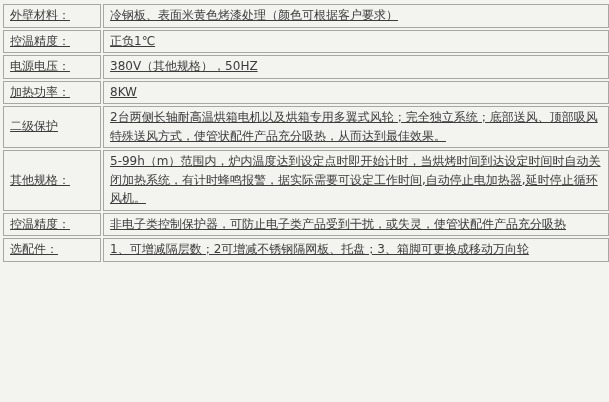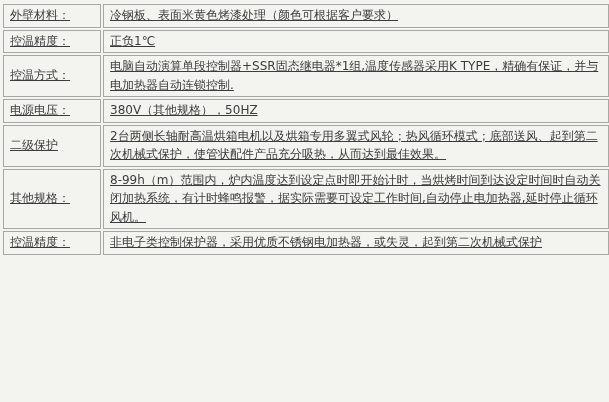--- a/index.html
+++ b/index.html
@@ -51,34 +51,38 @@
     <tbody id="spec-body">
         <tr>
           <td class="label-cell">外壁材料：</td>
           <td class="value-cell">冷钢板、表面米黄色烤漆处理（颜色可根据客户要求）</td>
         </tr>
         <tr>
           <td class="label-cell">控温精度：</td>
           <td class="value-cell">正负1℃</td>
         </tr>
         <tr>
-          <td class="label-cell">控温方式：</td>
-          <td class="value-cell">电脑自动演算单段控制器+SSR固态继电器*1组,温度传感器采用K TYPE，精确有保证，并与电加热器自动连锁控制.</td>
-        </tr>
-        <tr>
           <td class="label-cell">电源电压：</td>
           <td class="value-cell">380V（其他规格），50HZ</td>
         </tr>
         <tr>
+          <td class="label-cell">加热功率：</td>
+          <td class="value-cell">8KW</td>
+        </tr>
+        <tr>
           <td class="label-cell">二级保护</td>
-          <td class="value-cell">2台两侧长轴耐高温烘箱电机以及烘箱专用多翼式风轮；热风循环模式；底部送风、起到第二次机械式保护，使管状配件产品充分吸热，从而达到最佳效果。</td>
+          <td class="value-cell">2台两侧长轴耐高温烘箱电机以及烘箱专用多翼式风轮；完全独立系统；底部送风、顶部吸风特殊送风方式，使管状配件产品充分吸热，从而达到最佳效果。</td>
         </tr>
         <tr>
           <td class="label-cell">其他规格：</td>
-          <td class="value-cell">8-99h（m）范围内，炉内温度达到设定点时即开始计时，当烘烤时间到达设定时间时自动关闭加热系统，有计时蜂鸣报警，据实际需要可设定工作时间,自动停止电加热器,延时停止循环风机。</td>
+          <td class="value-cell">5-99h（m）范围内，炉内温度达到设定点时即开始计时，当烘烤时间到达设定时间时自动关闭加热系统，有计时蜂鸣报警，据实际需要可设定工作时间,自动停止电加热器,延时停止循环风机。</td>
         </tr>
         <tr>
           <td class="label-cell">控温精度：</td>
-          <td class="value-cell">非电子类控制保护器，采用优质不锈钢电加热器，或失灵，起到第二次机械式保护</td>
+          <td class="value-cell">非电子类控制保护器，可防止电子类产品受到干扰，或失灵，使管状配件产品充分吸热</td>
+        </tr>
+        <tr>
+          <td class="label-cell">选配件：</td>
+          <td class="value-cell">1、可增减隔层数；2可增减不锈钢隔网板、托盘；3、箱脚可更换成移动万向轮</td>
         </tr>
       </tbody>
   </table>
 </div>
 
 </body></html>

